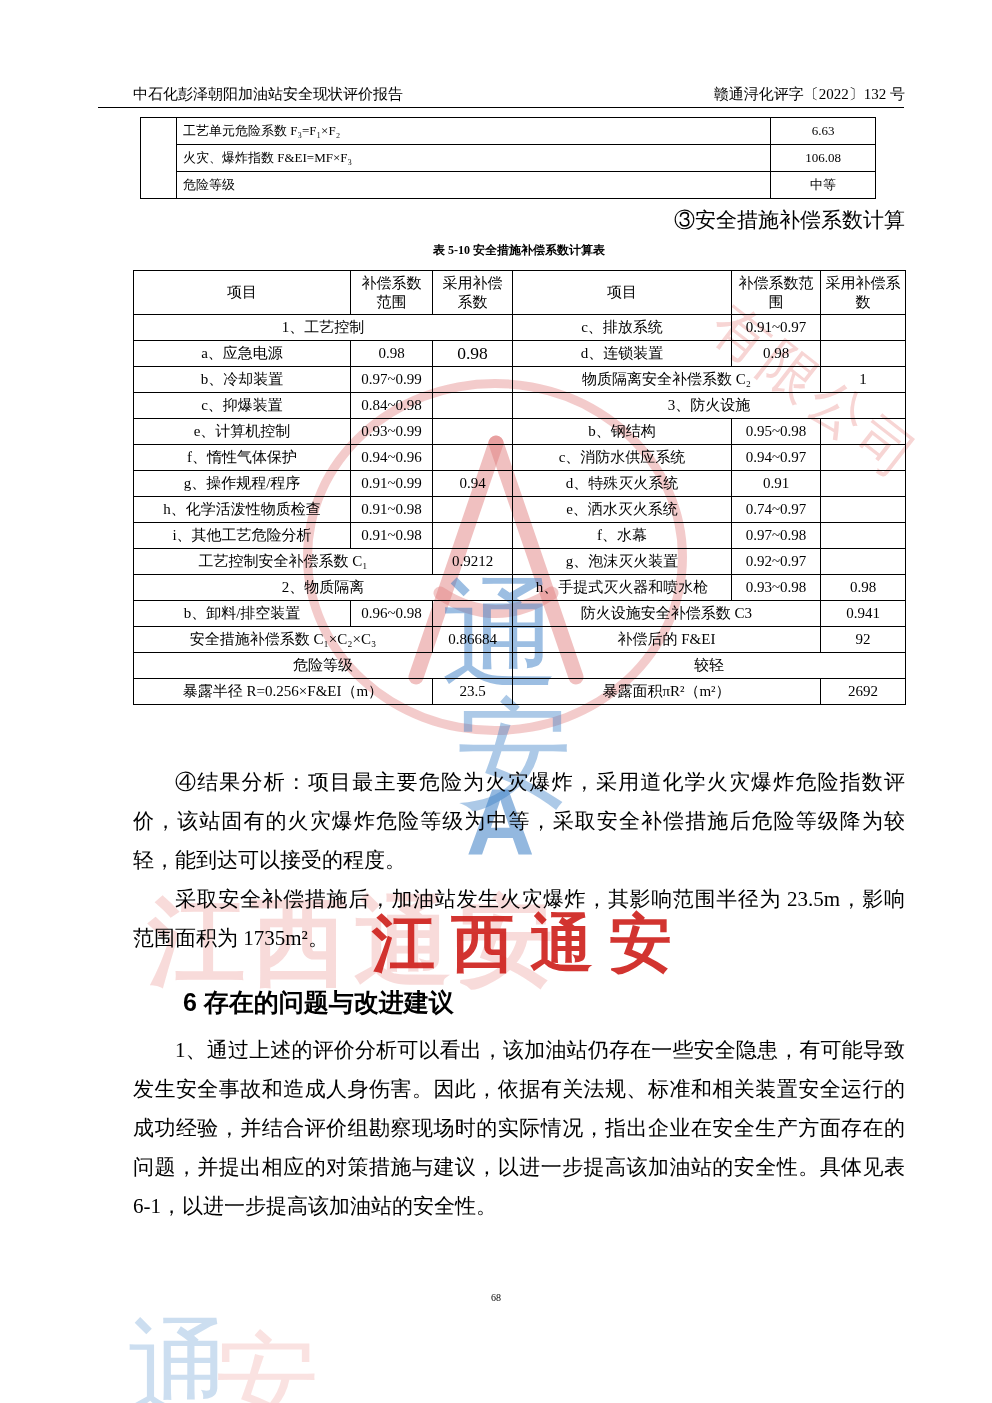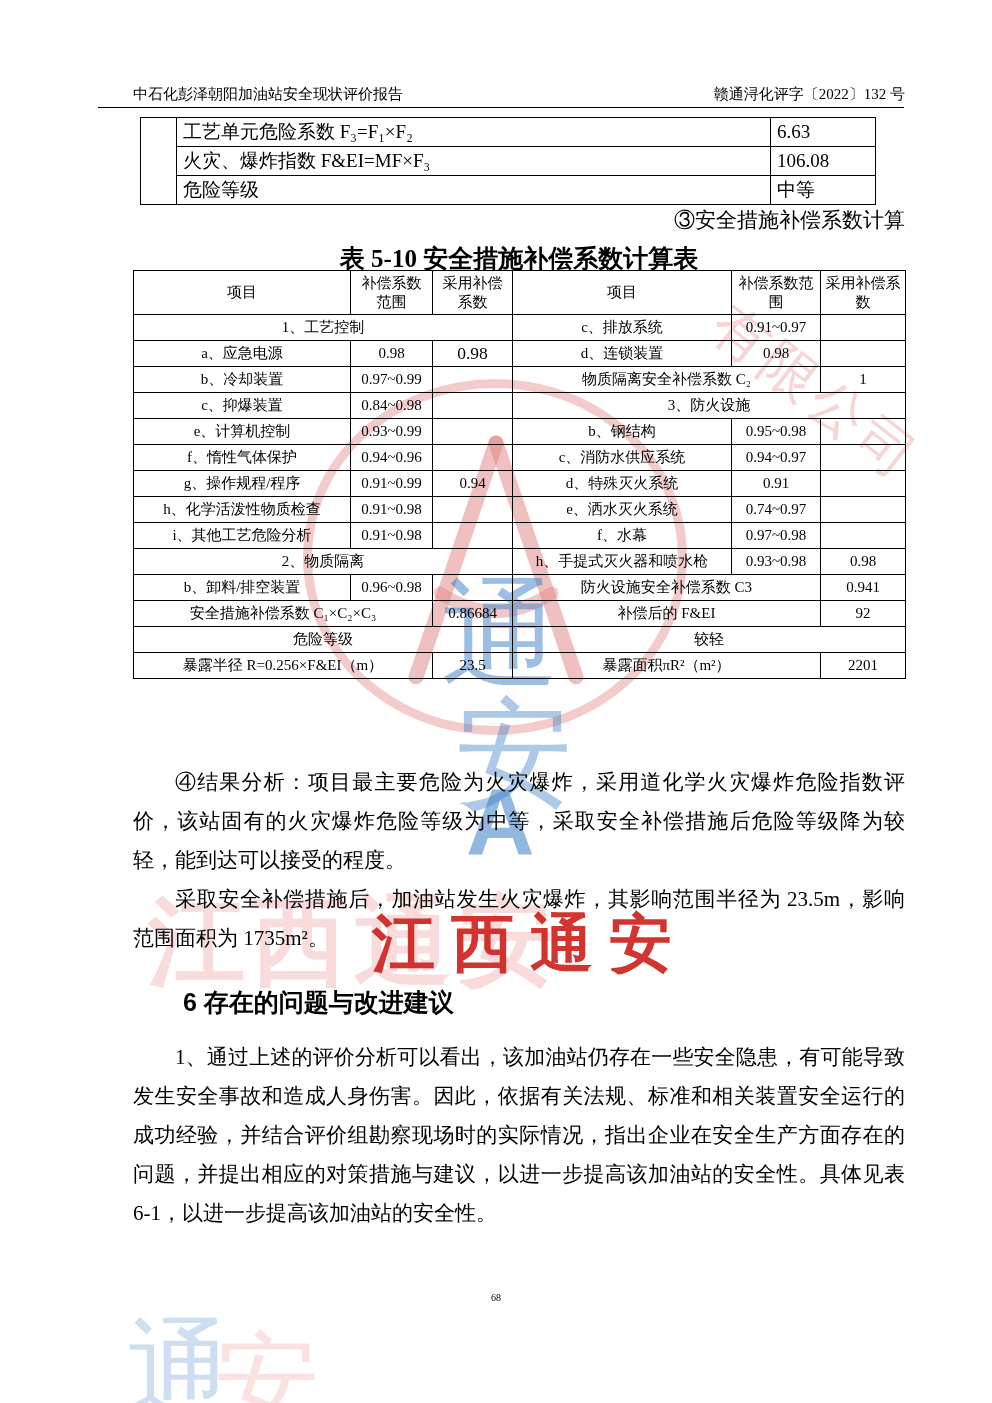--- a/index.html
+++ b/index.html
@@ -8,48 +8,48 @@
     width:992px; height:1403px; position:relative; overflow:hidden;
     font-family:"Liberation Serif","DejaVu Serif",serif; color:#000;
   }
   .abs { position:absolute; }
 
   
   .header-row { left:133px; right:87px; top:85px; display:flex; justify-content:space-between; font-size:15px; }
   .header-rule { left:98px; right:88px; top:107px; border-top:1.6px solid #000; height:0; }
 
   
-  .fire-table { left:140px; top:117px; width:735px; border-collapse:collapse; table-layout:fixed; font-size:19px; }
+  .fire-table { left:140px; top:117px; width:735px; border-collapse:collapse; table-layout:fixed; font-size:13px; }
   .fire-table td { border:1px solid #000; height:27px; padding:1px 6px; }
   .fire-table td.stub  { width:36px; }
   .fire-table td.lbl   { width:594px; text-align:left; }
-  .fire-table td.val   { width:105px; }
+  .fire-table td.val   { width:105px; text-align:center; }
 
   
   .sec3-heading { left:133px; top:206px; width:772px; font-size:21px; text-indent:2em;text-align:right; }
-  .table-caption { left:133px; top:242px; width:772px; text-align:center; font-size:25px; font-weight:bold; }
+  .table-caption { left:133px; top:242px; width:772px; text-align:center; font-size:12px; font-weight:bold; }
 
   
   .comp { left:133px; top:270px; width:772px; border-collapse:collapse; table-layout:fixed; font-size:15px; }
   .comp th, .comp td { border:1px solid #000; padding:1px 4px; line-height:1.22; overflow:hidden; }
   .comp th { height:44px; font-weight:normal; text-align:center; vertical-align:middle; }
   .comp td { height:26px; vertical-align:middle; }
   .comp td.l { text-align:center; }
   .comp td.c { text-align:center;margin-top:16px; }
   .comp td.big { font-size:17.5px; }
 
   
   .content-flow { left:133px; top:763px; width:772px; font-size:21px; line-height:39px; text-align:justify; }
   .content-flow p { text-indent:2em; }
   .sec6-heading {
     font-family:"Liberation Sans","DejaVu Sans",sans-serif;
     font-weight:bold; font-size:25px; line-height:34px;
     margin-top:27px; text-indent:0;
   }
-  .after-heading { margin-top:19px; }
+  .after-heading { margin-top:12px; }
 
   .page-number { left:0; right:0; top:1292px; text-align:center; font-size:10px; }
 
   
   .wm { position:absolute; inset:0; pointer-events:none; mix-blend-mode:multiply; }
   .seal-ring {
     position:absolute; left:303px; top:379px; width:384px; height:356px;
     border:9px solid rgba(226,130,130,0.42); border-radius:50%;
   }
   .seal-a { position:absolute; left:388px; top:425px; }
@@ -185,20 +185,27 @@
       </tr>
       <tr>
         <td class="l">i、其他工艺危险分析</td>
         <td class="c">0.91~0.98</td>
         <td class="c"></td>
         <td class="l">f、水幕</td>
         <td class="c">0.97~0.98</td>
         <td class="c"></td>
       </tr>
       <tr>
+        <td colspan="2" class="l">工艺控制安全补偿系数 C₁</td>
+        <td class="c">0.9212</td>
+        <td class="l">g、泡沫灭火装置</td>
+        <td class="c">0.92~0.97</td>
+        <td class="c"></td>
+      </tr>
+      <tr>
         <td colspan="3" class="c">2、物质隔离</td>
         <td class="l">h、手提式灭火器和喷水枪</td>
         <td class="c">0.93~0.98</td>
         <td class="c">0.98</td>
       </tr>
       <tr>
         <td class="l">b、卸料/排空装置</td>
         <td class="c">0.96~0.98</td>
         <td class="c"></td>
         <td colspan="2" class="l">防火设施安全补偿系数 C3</td>
@@ -211,21 +218,21 @@
         <td class="c">92</td>
       </tr>
       <tr>
         <td colspan="3" class="c">危险等级</td>
         <td colspan="3" class="c">较轻</td>
       </tr>
       <tr>
         <td colspan="2" class="c">暴露半径 R=0.256×F&amp;EI（m）</td>
         <td class="c">23.5</td>
         <td colspan="2" class="c">暴露面积πR²（m²）</td>
-        <td class="c">2201</td>
+        <td class="c">2692</td>
       </tr>
     </tbody>
 </table>
 
 <div class="abs content-flow">
   <p>④结果分析：项目最主要危险为火灾爆炸，采用道化学火灾爆炸危险指数评价，该站固有的火灾爆炸危险等级为中等，采取安全补偿措施后危险等级降为较轻，能到达可以接受的程度。</p>
   <p>采取安全补偿措施后，加油站发生火灾爆炸，其影响范围半径为 23.5m，影响范围面积为 1735m²。</p>
   <p class="sec6-heading">6 存在的问题与改进建议</p>
   <p class="after-heading">1、通过上述的评价分析可以看出，该加油站仍存在一些安全隐患，有可能导致发生安全事故和造成人身伤害。因此，依据有关法规、标准和相关装置安全运行的成功经验，并结合评价组勘察现场时的实际情况，指出企业在安全生产方面存在的问题，并提出相应的对策措施与建议，以进一步提高该加油站的安全性。具体见表 6-1，以进一步提高该加油站的安全性。</p>
 </div>

